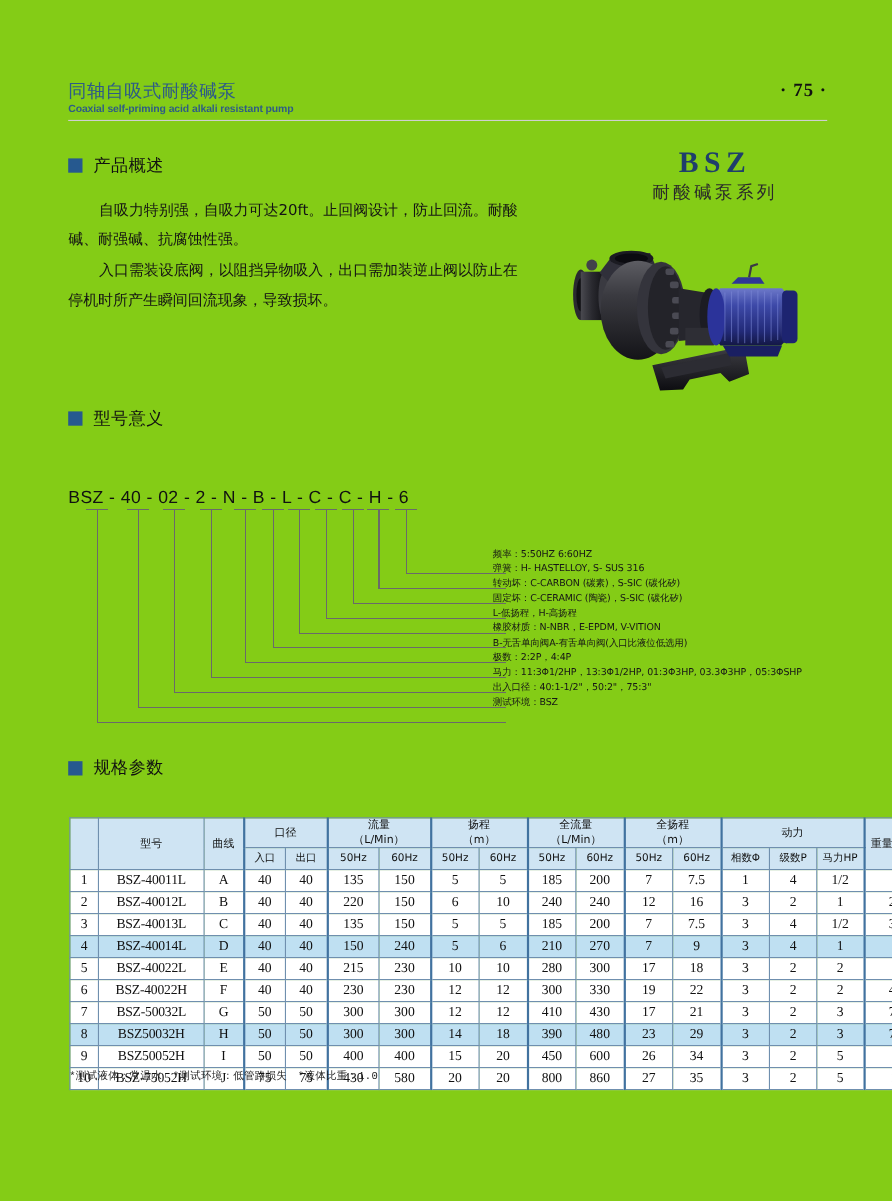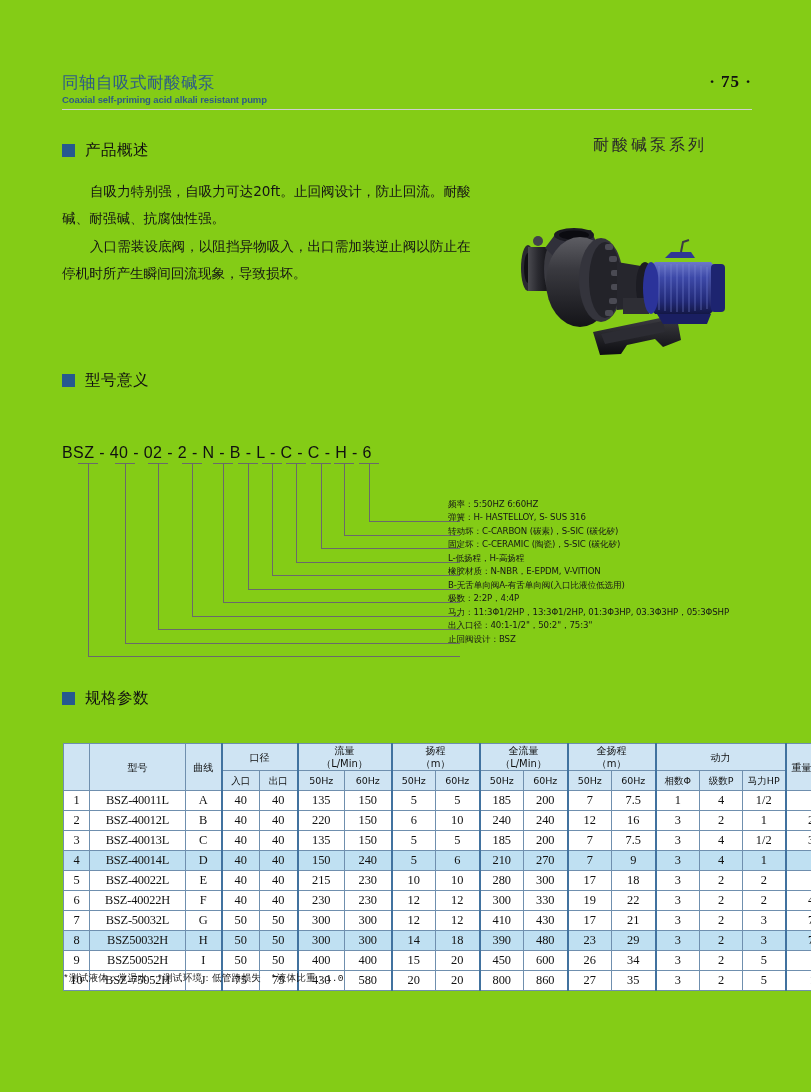--- a/index.html
+++ b/index.html
@@ -237,20 +237,21 @@
     <span class="section-bullet"></span>
     <span class="section-label">产品概述</span>
   </div>
 
   <div id="overview">
     <p class="para">自吸力特别强，自吸力可达20ft。止回阀设计，防止回流。耐酸碱、耐强碱、抗腐蚀性强。</p>
     <p class="para">入口需装设底阀，以阻挡异物吸入，出口需加装逆止阀以防止在停机时所产生瞬间回流现象，导致损坏。</p>
   </div>
 
   <div id="product-badge">
+    <div id="brand-name">BSZ</div>
     <div id="brand-series">耐酸碱泵系列</div>
   </div>
 
   <svg id="product-photo" viewBox="0 0 285 155">
     <defs>
       <linearGradient id="gBody" x1="0" y1="0" x2="0" y2="1">
         <stop offset="0%" stop-color="#5d5d63"></stop>
         <stop offset="35%" stop-color="#3a3a40"></stop>
         <stop offset="100%" stop-color="#141418"></stop>
       </linearGradient>
@@ -378,21 +379,21 @@
     <div class="legend-line">频率：5:50HZ 6:60HZ</div>
     <div class="legend-line">弹簧：H- HASTELLOY, S- SUS 316</div>
     <div class="legend-line">转动坏：C-CARBON (碳素)，S-SIC (碳化矽)</div>
     <div class="legend-line">固定坏：C-CERAMIC (陶瓷)，S-SIC (碳化矽)</div>
     <div class="legend-line">L-低扬程，H-高扬程</div>
     <div class="legend-line">橡胶材质：N-NBR，E-EPDM, V-VITION</div>
     <div class="legend-line">B-无舌单向阀A-有舌单向阀(入口比液位低选用)</div>
     <div class="legend-line">极数：2:2P，4:4P</div>
     <div class="legend-line">马力：11:3Φ1/2HP，13:3Φ1/2HP, 01:3Φ3HP, 03.3Φ3HP，05:3ΦSHP</div>
     <div class="legend-line">出入口径：40:1-1/2"，50:2"，75:3"</div>
-    <div class="legend-line">止回阀设计：BSZ</div>
+    <div class="legend-line">测试环境：BSZ</div>
   </div>
 
   <div class="section-heading" id="spec-heading">
     <span class="section-bullet"></span>
     <span class="section-label">规格参数</span>
   </div>
 
   <div id="spec-table-wrap">
     <table class="spec">
       <colgroup>

